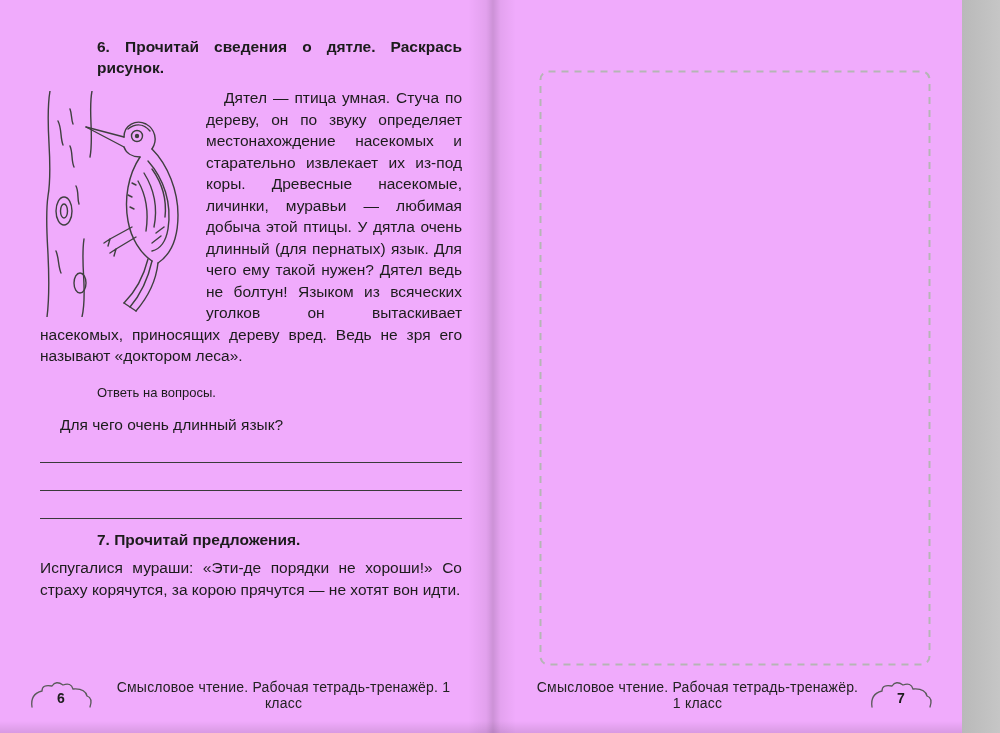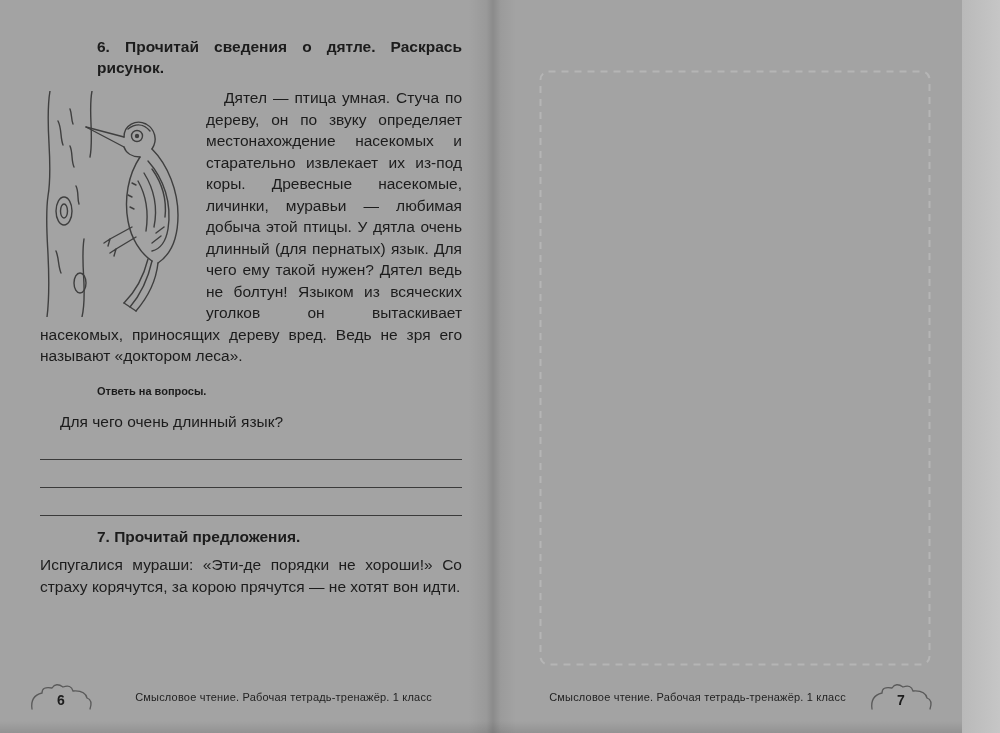--- a/index.html
+++ b/index.html
@@ -5,21 +5,21 @@
   * { box-sizing: border-box; margin: 0; padding: 0; }
   html, body { width: 1000px; }
   body { font-family: "Liberation Sans", sans-serif; color: #1c1c1c; }
 
   .stage {
     position: relative; width: 1000px; height: 733px;
     background: #c2c2c2; overflow: hidden;
   }
   .spread {
     position: absolute; left: 0; top: 0; width: 962px; height: 733px;
-    background: #a3a3a3;
+    background: #f0abfc;
     box-shadow: 3px 0 7px rgba(0,0,0,0.35);
   }
   .spread::after {
     content: ""; position: absolute; left: 0; right: 0; bottom: 0; height: 12px;
     background: linear-gradient(to bottom, rgba(0,0,0,0), rgba(0,0,0,0.10));
     pointer-events: none;
   }
   .gutter {
     position: absolute; top: 0; left: 468px; width: 48px; height: 100%;
     background: linear-gradient(to right, rgba(0,0,0,0), rgba(0,0,0,0.06) 38%,
@@ -36,34 +36,34 @@
     text-align: justify; margin: 0 0 9px 57px;
   }
   .flow { overflow: hidden; }
   .figure { float: left; width: 152px; height: 226px; margin: 4px 14px 2px 0; }
   .figure svg { display: block; width: 100%; height: 100%; }
   .body-par {
     font-size: 15.5px; line-height: 21.5px; text-align: justify;
     text-indent: 18px;
   }
   .section-title {
-    font-weight: bold; font-size: 11px; margin: 18px 0 2px 57px;
+    font-weight: normal; font-size: 13px; margin: 18px 0 2px 57px;
   }
   .question { font-size: 15.5px; line-height: 21px; margin: 14px 0 0 20px; }
   .answer-line { border: 0; border-top: 1.5px solid #3a3a3a; margin: 27px 0 0 0; }
   .task7-title {
     font-weight: bold; font-size: 15.5px; margin: 12px 0 8px 57px;
   }
   .task7-text { font-size: 15.5px; line-height: 22px; text-align: justify; }
 
   .footer {
     position: absolute; left: 28px; right: 16px; bottom: 22px;
     display: flex; align-items: center; gap: 8px;
   }
-  .footer-text { flex: 1; text-align: center; font-size: 11px; letter-spacing: 0.2px; color: #222; }
+  .footer-text { flex: 1; text-align: center; font-size: 14px; letter-spacing: 0.2px; color: #222; }
   .badge { position: relative; width: 66px; height: 28px; flex: 0 0 auto; }
   .badge svg { position: absolute; left: 0; top: 0; }
   .badge .num {
     position: absolute; left: 0; right: 0; top: 9px; text-align: center;
     font-weight: bold; font-size: 14px; color: #1c1c1c;
   }
 
   .rp-title {
     font-weight: bold; font-size: 15.5px; text-align: center;
     padding: 38px 34px 0 52px;

